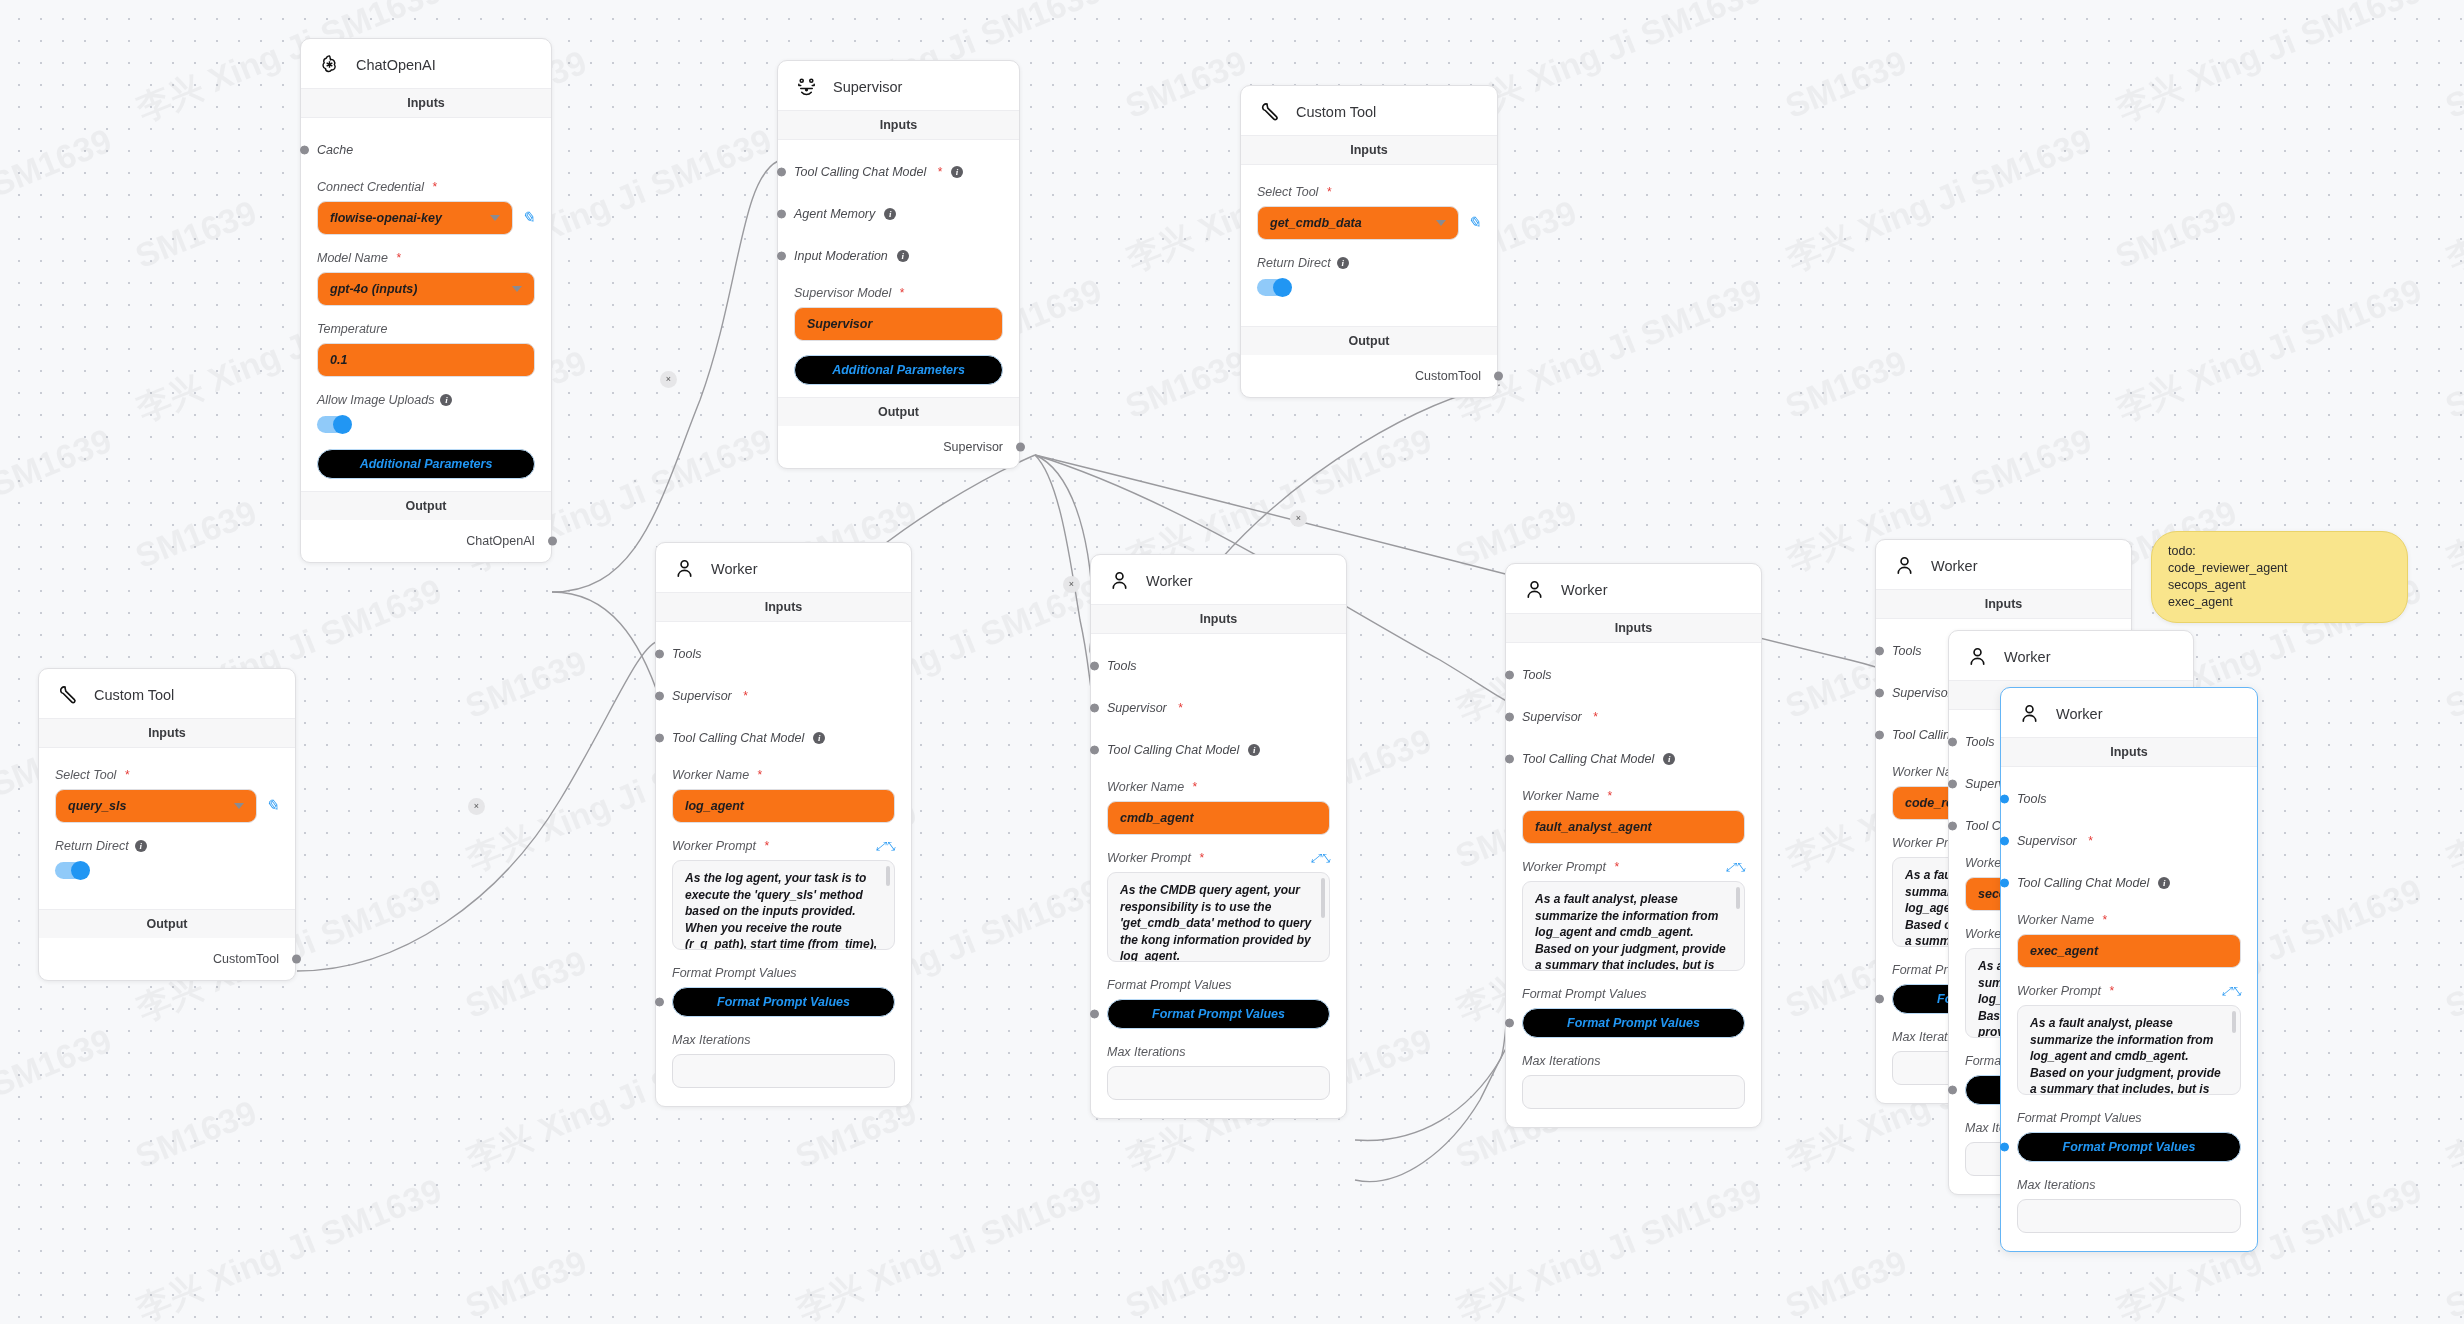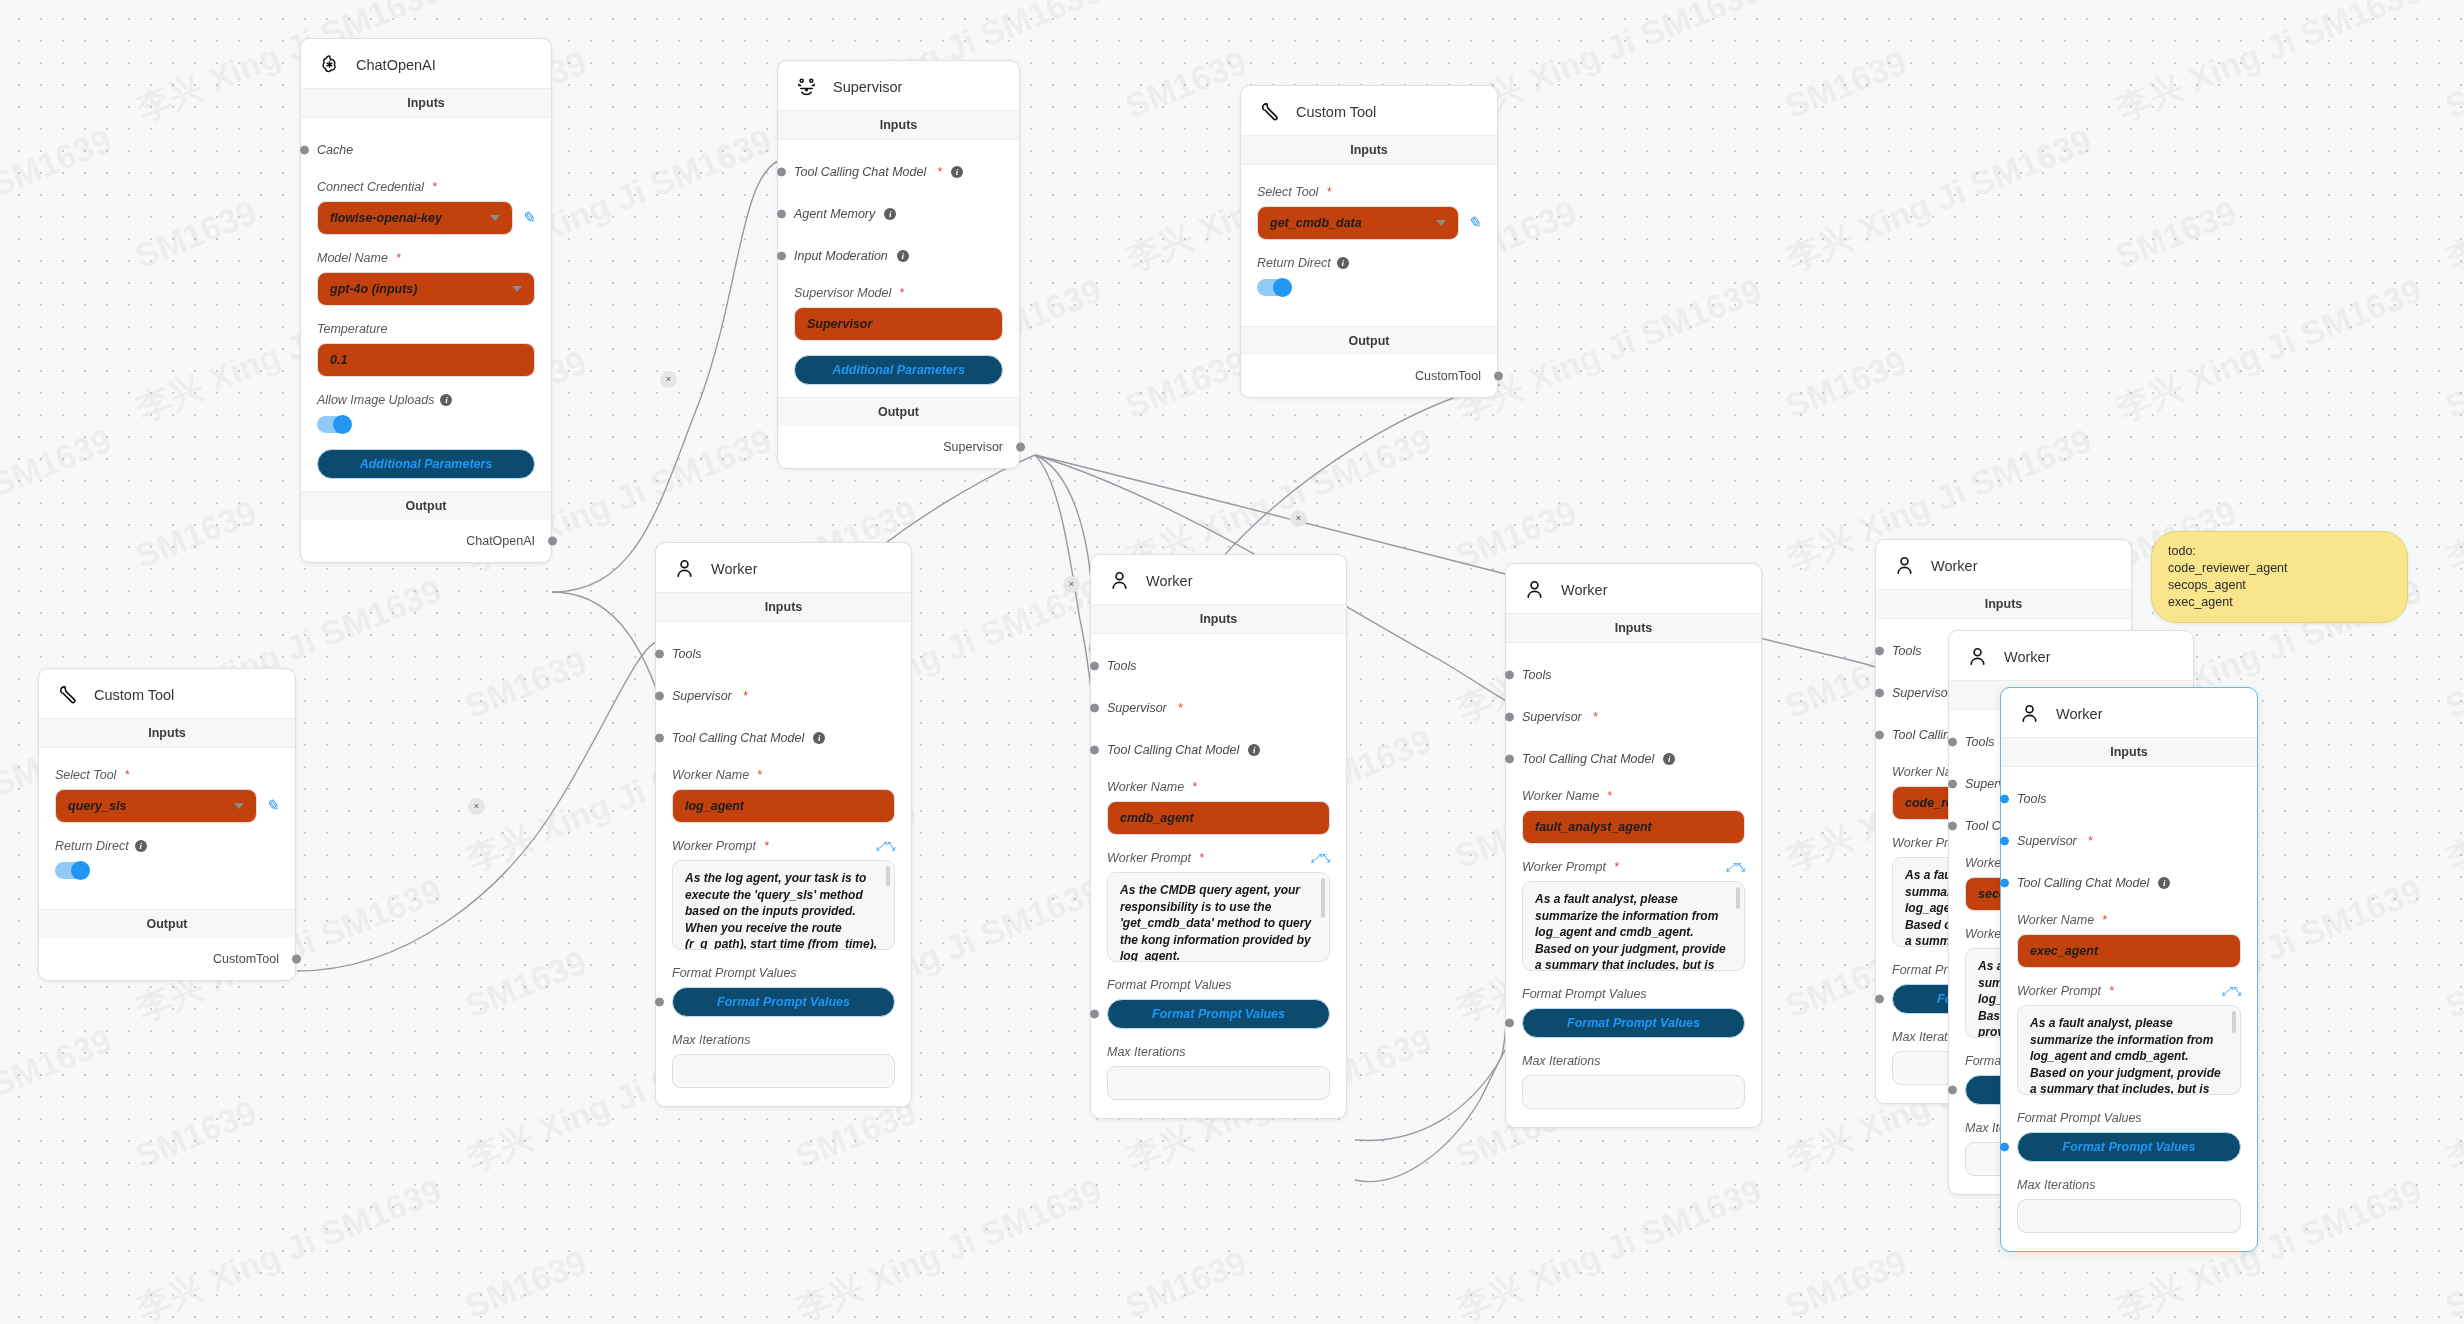--- a/index.html
+++ b/index.html
@@ -48,36 +48,36 @@
   .dot { position:absolute; left:-17px; top:50%; transform:translateY(-50%);
     width:9px; height:9px; border-radius:50%; background:#8d8d93; border:1px solid #8d8d93; }
   .node.selected .dot { background:#2196f3; border-color:#2196f3; }
   .info { display:inline-flex; width:12px; height:12px; border-radius:50%; background:#5e5e63;
     color:#fff; font-size:9px; line-height:12px; align-items:center; justify-content:center;
     font-weight:700; font-family:"Liberation Serif",serif; }
 
   .field-label { font-size:12.5px; color:#58595e; margin:16px 0 7px; display:flex;
     align-items:center; justify-content:space-between; }
   .field-label .left { display:flex; align-items:center; gap:6px;}
-  .ctrl { border:1px solid #dedee2; background:#c2410c; border-radius:9px; height:34px;
+  .ctrl { border:1px solid #dedee2; background:#f97316; border-radius:9px; height:34px;
     display:flex; align-items:center; padding:0 12px; font-size:12.5px; color:#1d1d20;
     font-weight:700; justify-content:space-between; }
   .ctrl.empty { background:#f8f8f9; }
   .sel-row { display:flex; align-items:center; gap:9px; }
   .sel-row .ctrl { flex:1; }
   .caret { width:0;height:0;border-left:5px solid transparent;border-right:5px solid transparent;
     border-top:6px solid #8b8b90; }
   .editico { color:#2196f3; font-size:16px; line-height:1; cursor:pointer; }
   .toggle { width:34px; height:17px; border-radius:9px; background:#90caf9; position:relative;
     margin-top:9px; }
   .toggle::after { content:""; position:absolute; right:-1px; top:-1px; width:19px; height:19px;
     border-radius:50%; background:#2196f3; }
   .btn-outline { border:1px solid #b8d9f5; border-radius:18px; height:30px; display:flex;
     align-items:center; justify-content:center; color:#2196f3; font-size:12.5px;
-    font-weight:700; cursor:pointer; background:#0c4a6e; }
+    font-weight:700; cursor:pointer; background:#000000; }
   .ta { border:1px solid #e2e2e6; background:#f7f7f8; border-radius:9px; padding:9px 12px 6px;
     font-size:12px; line-height:16.5px; color:#15151a; font-weight:700; overflow:hidden;
     position:relative; }
   .ta .sb { position:absolute; right:4px; top:5px; width:4px; border-radius:2px;
     background:#d2d2d6; }
   .expand { color:#2196f3; font-size:12px; }
   .out-row { text-align:right; font-size:12.5px; color:#4a4b50; padding:14px 16px 14px 0;
     position:relative; }
   .out-row .odot { position:absolute; right:-6px; top:50%; transform:translateY(-50%);
     width:9px; height:9px; border-radius:50%; background:#8d8d93; }

